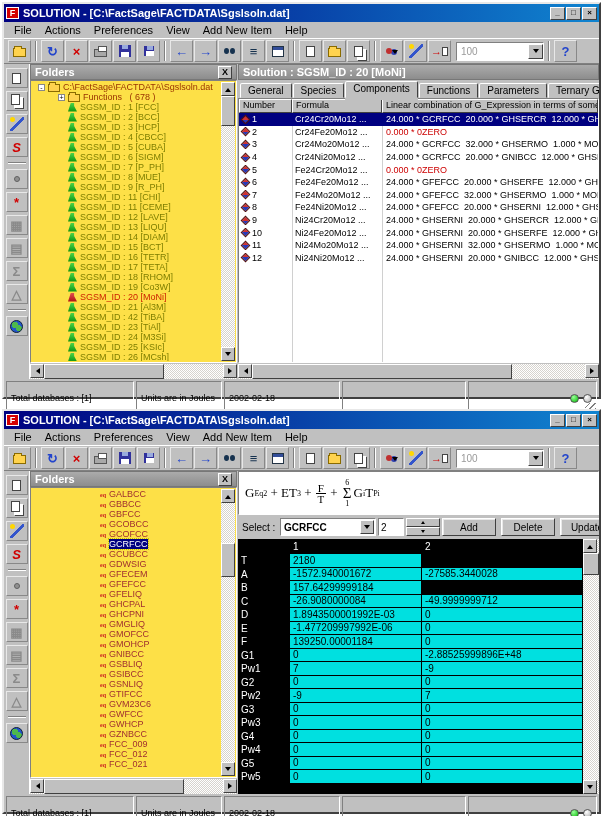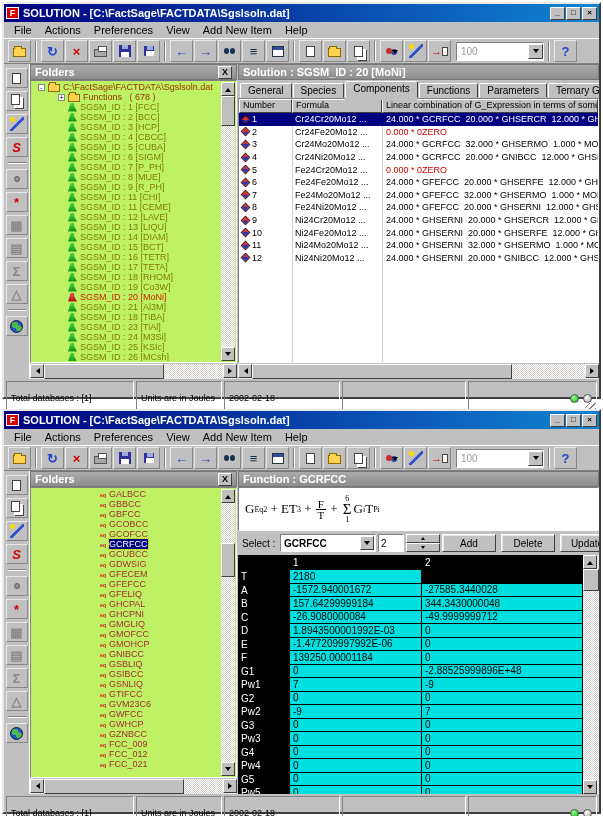--- a/index.html
+++ b/index.html
@@ -68,21 +68,21 @@
   .vsep{width:18px;height:0;border-top:1px solid #808080;border-bottom:1px solid #fff;margin:2px 0}
   .dis{color:#8a8a8a}
   .dot-gray{width:6px;height:6px;border-radius:50%;background:#909090;border:1px solid #606060}
 
   .folders{position:absolute;left:26px;top:0;width:207px;bottom:0;display:flex;flex-direction:column}
   .phead{height:16px;flex:none;background:linear-gradient(#ababab,#8d8d8d);color:#fff;font-weight:bold;
          font-size:11px;display:flex;align-items:center;padding:0 4px;border:1px solid #777}
   .phead .sp{flex:1}
   .xbtn{width:14px;height:13px;background:#c0c0c0;border:1px solid;border-color:#fff #404040 #404040 #fff;
         color:#000;font-size:9px;font-weight:bold;line-height:11px;text-align:center}
-  .treewrap{flex:1;background:#bef264;border:1px solid;border-color:#808080 #fff #fff #808080;
+  .treewrap{flex:1;background:#fde047;border:1px solid;border-color:#808080 #fff #fff #808080;
             position:relative;overflow:hidden}
   .tree{position:absolute;inset:1px 15px 1px 1px;overflow:hidden}
   .trow{display:flex;align-items:center;height:10px;white-space:pre;font-size:9px}
   .trow .exp{width:7px;height:7px;border:1px solid #888;background:#fff;color:#000;font-size:7px;
              line-height:5px;text-align:center;margin:0 3px 0 0;flex:none}
   .trow .exp:empty{visibility:hidden}
   .trow.ind0{padding-left:6px}
   .trow.ind1{padding-left:26px}
   .trow.ind2{padding-left:58px}
   .ticn{flex:none;margin-right:3px}
@@ -441,21 +441,21 @@
             <span class=" t-red">SGSM_ID : 20 [MoNi]</span>
           </div>
             <div class="trow ind1">
             <span class="exp"></span>
             <span class="ticn icn-flask"></span>
             <span class=" t-olive">SGSM_ID : 21 [Al3M]</span>
           </div>
             <div class="trow ind1">
             <span class="exp"></span>
             <span class="ticn icn-flask"></span>
-            <span class=" t-olive">SGSM_ID : 18 [TiBA]</span>
+            <span class=" t-olive">SGSM_ID : 42 [TiBA]</span>
           </div>
             <div class="trow ind1">
             <span class="exp"></span>
             <span class="ticn icn-flask"></span>
             <span class=" t-olive">SGSM_ID : 23 [TiAl]</span>
           </div>
             <div class="trow ind1">
             <span class="exp"></span>
             <span class="ticn icn-flask"></span>
             <span class=" t-olive">SGSM_ID : 24 [M3Si]</span>
@@ -894,23 +894,20 @@
             <span class="al"></span>
           </div>
         <div class="sbt" style="width:140px"></div>
         <div class="fill"></div>
         <div class="sbb">
             <span class="ar"></span>
           </div>
       </div>
     </div>
     <div class="rpanel">
-      <div class="phead">
-        <span>Function : GCRFCC</span>
-      </div>
       <div class="eqarea"><span>G</span><sub>Eq</sub><sup>2</sup><span> + ET</span><sup>3</sup><span> + </span><span class="frac"><span class="fn">F</span><span>T</span></span><span> + </span><span class="sum"><span>6</span><span class="sig">Σ</span><span>1</span></span><span>G</span><sub>i</sub><span>T</span><sup>Pi</sup></div>
       <div class="selrow">
         <span class="sel-label">Select :</span>
         <span class="sel-combo">
           <span class="cval">GCRFCC</span>
           <span class="cbtn">
               <span class="arrow-down" style="margin-top:3px"></span>
             </span>
         </span>
         <input class="sel-input" value="2" style="">
@@ -942,21 +939,20 @@
               <span class="bc b1">2180</span>
             </div>
               <div class="brow">
               <span class="bl">A</span>
               <span class="bc b1">-1572.940001672</span>
               <span class="bc b2">-27585.3440028</span>
             </div>
               <div class="brow">
               <span class="bl">B</span>
               <span class="bc b1">157.64299999184</span>
-              <span class="bc b2">344.3430000048</span>
             </div>
               <div class="brow">
               <span class="bl">C</span>
               <span class="bc b1">-26.9080000084</span>
               <span class="bc b2">-49.9999999712</span>
             </div>
               <div class="brow">
               <span class="bl">D</span>
               <span class="bc b1">1.8943500001992E-03</span>
               <span class="bc b2">0</span>

